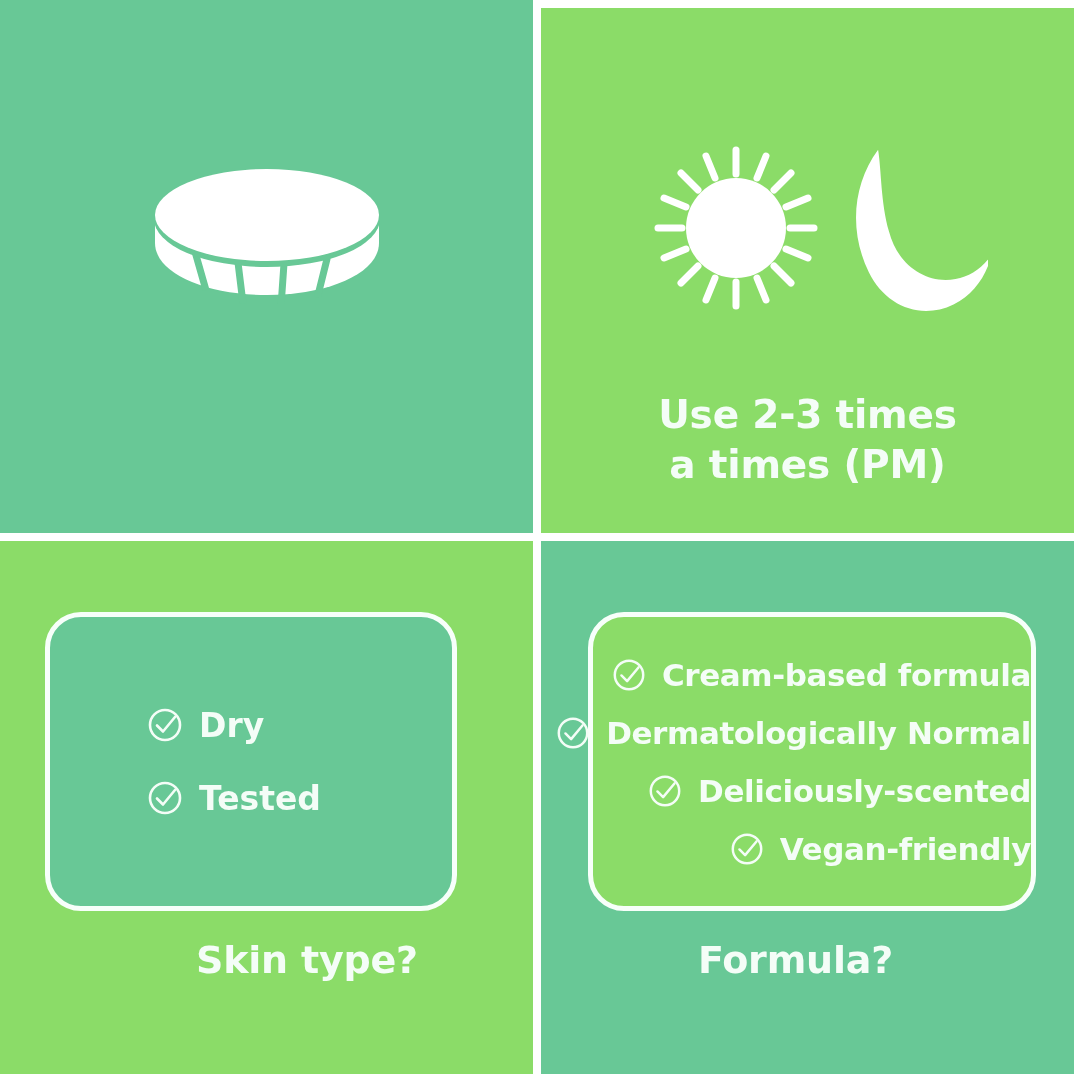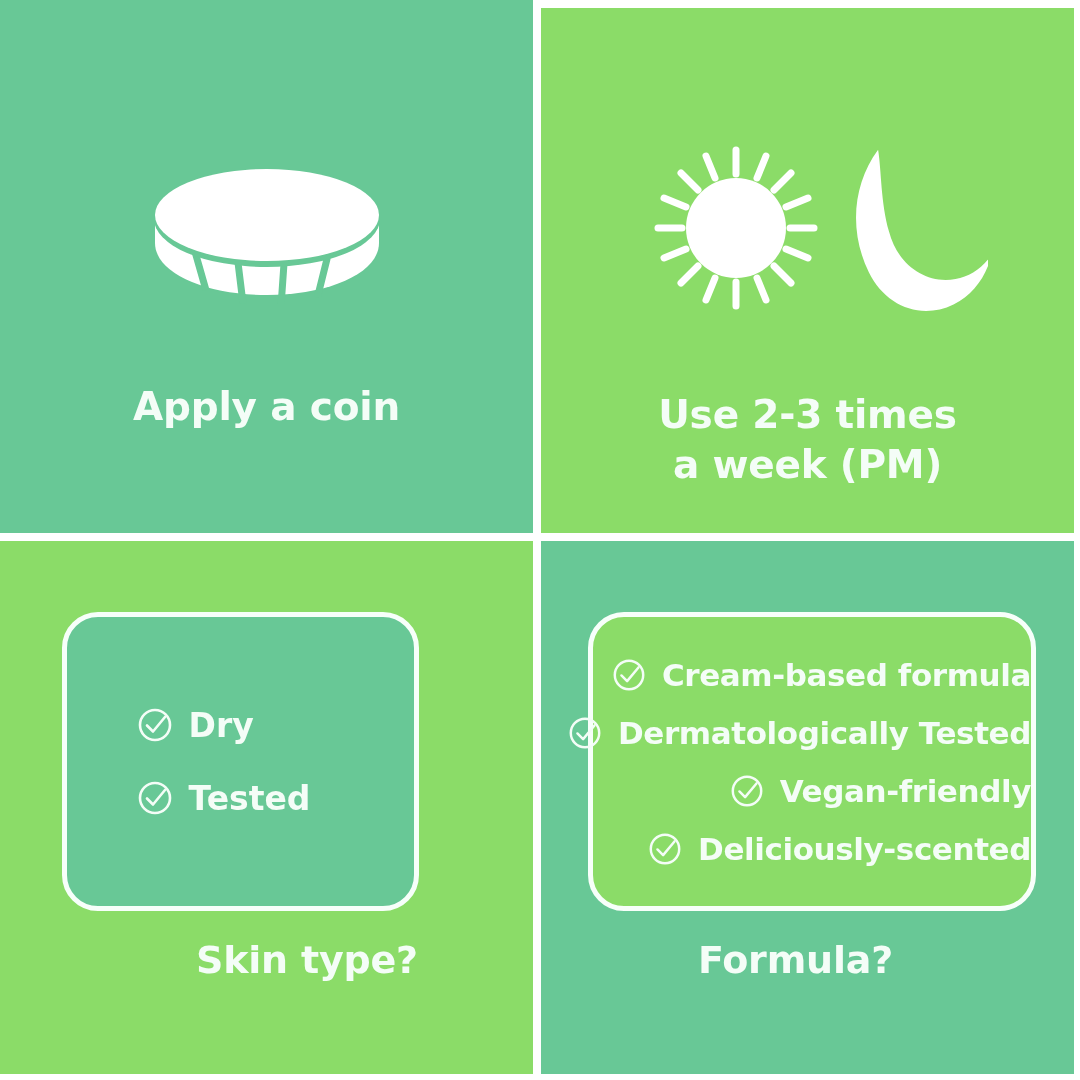--- a/index.html
+++ b/index.html
@@ -73,22 +73,22 @@
   .sunmoon-wrap { top:100px; height:240px; }
   .sunmoon { display:block; }
 
   
   .card {
     position:absolute;
     border:5px solid #f7fffa;
     border-radius:36px;
   }
   .card.left {
-    left:62px;  top:612px;
-    width:357px; height:299px;
+    left:45px;  top:612px;
+    width:412px; height:299px;
     background:#68c896;
     padding-left:48px;
   }
   .card.right {
     left:588px; top:612px;
     width:448px; height:299px;
     background:#8bdc68;
   }
 
   .check-list {
@@ -148,21 +148,20 @@
           <rect x="128" y="99" width="7" height="42" rx="2" transform="rotate(4 131 120)"></rect>
           <rect x="168" y="91" width="7" height="42" rx="2" transform="rotate(14 171 112)"></rect>
         </g>
 
         <ellipse cx="116" cy="54" rx="113" ry="48" fill="#68c896"></ellipse>
         <ellipse cx="116" cy="50" rx="112" ry="46" fill="#ffffff"></ellipse>
       </svg>
     </div>
 
     <div class="caption top-cap">
-      <span class="l1">Apply a coin</span>
     </div>
   </div>
 
   <div class="quad tr bg-lime">
 
     <div class="icon-area sunmoon-wrap">
       <svg class="sunmoon" width="360" height="200" viewBox="0 0 360 200" aria-hidden="true">
 
         <g fill="#ffffff" stroke="#ffffff">
           <circle cx="108" cy="100" r="50" stroke="none"></circle>
@@ -193,21 +192,21 @@
                    C310 186 330 175 344 158
                    C330 166 315 168 301 164
                    C272 156 255 126 262 92
                    C267 63 282 34 288 14 Z" fill="#ffffff" transform="rotate(-26 286 100)"></path>
         </g>
       </svg>
     </div>
 
     <div class="caption top-cap">
       <span class="l1">Use 2-3 times</span>
-      <span class="l2">a week (PM)</span>
+      <span class="l2">a times (PM)</span>
     </div>
   </div>
 
   <div class="quad bl bg-lime"></div>
 
   <div class="card left">
     <div class="check-list narrow">
 
       <div class="check-row">
         <svg class="check-icon" width="38" height="38" viewBox="0 0 38 38">
@@ -242,37 +241,37 @@
           <path d="M11 19.5 L17 25.5 L29 11" fill="none" stroke="#f4fdf7" stroke-width="2.6" stroke-linecap="round" stroke-linejoin="round"></path>
         </svg>
         <span class="check-label">Cream-based formula</span>
       </div>
 
       <div class="check-row">
         <svg class="check-icon" width="36" height="36" viewBox="0 0 38 38">
           <circle cx="19" cy="19" r="15" fill="none" stroke="#f4fdf7" stroke-width="2.6"></circle>
           <path d="M11 19.5 L17 25.5 L29 11" fill="none" stroke="#f4fdf7" stroke-width="2.6" stroke-linecap="round" stroke-linejoin="round"></path>
         </svg>
-        <span class="check-label">Dermatologically Tested</span>
+        <span class="check-label">Dermatologically Normal</span>
+      </div>
+
+      <div class="check-row">
+        <svg class="check-icon" width="36" height="36" viewBox="0 0 38 38">
+          <circle cx="19" cy="19" r="15" fill="none" stroke="#f4fdf7" stroke-width="2.6"></circle>
+          <path d="M11 19.5 L17 25.5 L29 11" fill="none" stroke="#f4fdf7" stroke-width="2.6" stroke-linecap="round" stroke-linejoin="round"></path>
+        </svg>
+        <span class="check-label">Deliciously-scented</span>
       </div>
 
       <div class="check-row">
         <svg class="check-icon" width="36" height="36" viewBox="0 0 38 38">
           <circle cx="19" cy="19" r="15" fill="none" stroke="#f4fdf7" stroke-width="2.6"></circle>
           <path d="M11 19.5 L17 25.5 L29 11" fill="none" stroke="#f4fdf7" stroke-width="2.6" stroke-linecap="round" stroke-linejoin="round"></path>
         </svg>
         <span class="check-label">Vegan-friendly</span>
-      </div>
-
-      <div class="check-row">
-        <svg class="check-icon" width="36" height="36" viewBox="0 0 38 38">
-          <circle cx="19" cy="19" r="15" fill="none" stroke="#f4fdf7" stroke-width="2.6"></circle>
-          <path d="M11 19.5 L17 25.5 L29 11" fill="none" stroke="#f4fdf7" stroke-width="2.6" stroke-linecap="round" stroke-linejoin="round"></path>
-        </svg>
-        <span class="check-label">Deliciously-scented</span>
       </div>
 
     </div>
   </div>
 
   <div class="caption bot-cap" style="left:541px; width:509px;">Formula?</div>
 
   <div class="divider v"></div>
   <div class="divider h"></div>
 

